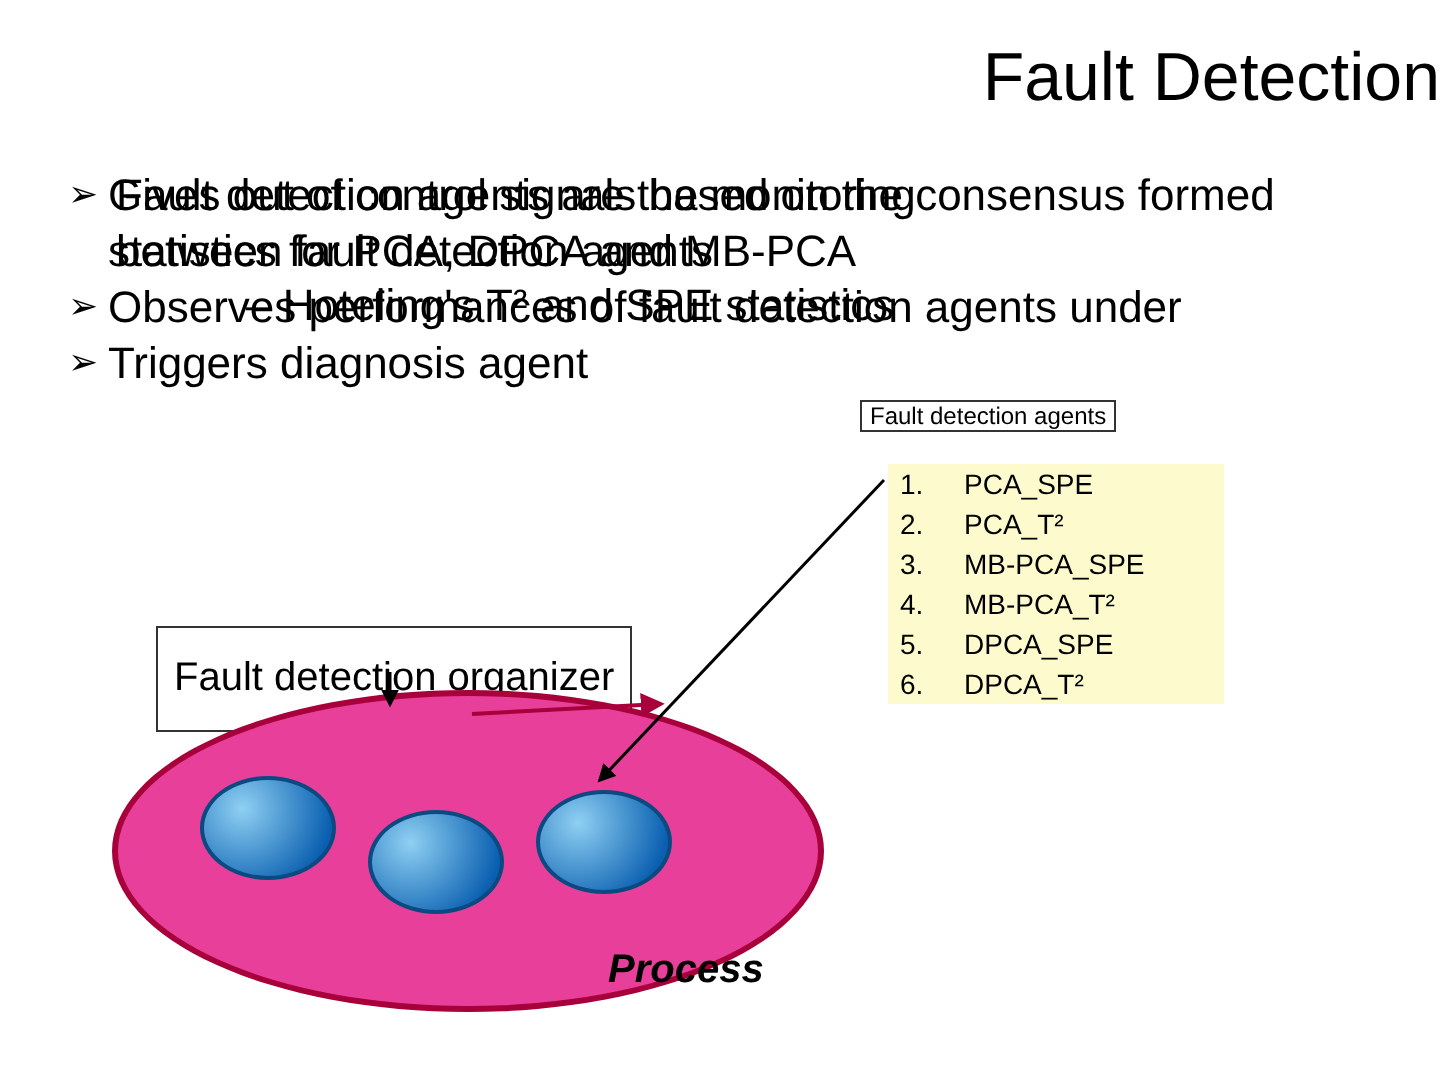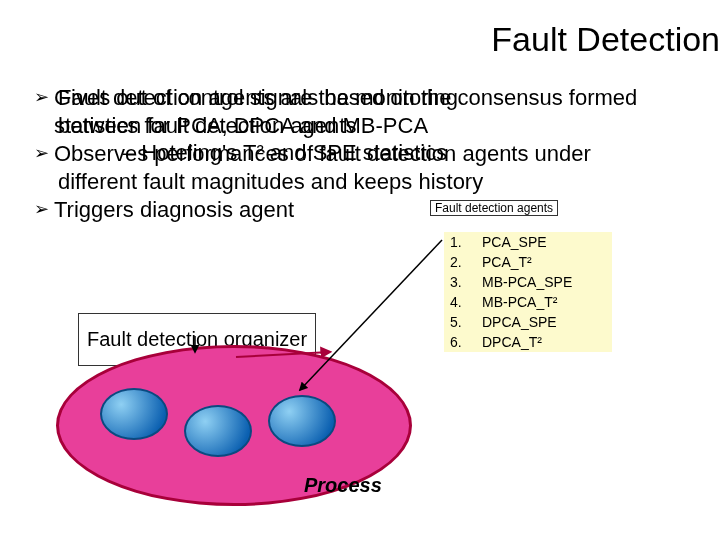--- a/index.html
+++ b/index.html
@@ -152,23 +152,20 @@
   <div style="position:relative; height:28px;">
     <div class="line" style="padding-left:24px;"><span>between fault detection agents</span></div>
     <div class="overlay" style="left:20px; top:0;"><span>statistics for PCA, DPCA and MB-PCA</span></div>
   </div>
 
   <div style="position:relative; height:28px;">
     <div class="line"><span class="chev">➢</span><span>Observes performances of fault detection agents under</span></div>
     <div class="dash-line" style="top:0;margin-left:36px;"><span>– Hoteling's T² and SPE statistics</span></div>
   </div>
 
-  <div style="position:relative; height:28px;">
-    <div class="line" style="padding-left:24px;"><span>different fault magnitudes and keeps history</span></div>
-  </div>
 
   <div style="position:relative; height:28px;">
     <div class="line"><span class="chev">➢</span><span>Triggers diagnosis agent</span></div>
   </div>
 
 </div>
 
 <div class="small-label agents-label">Fault detection agents</div>
 
 <div class="list-box">

